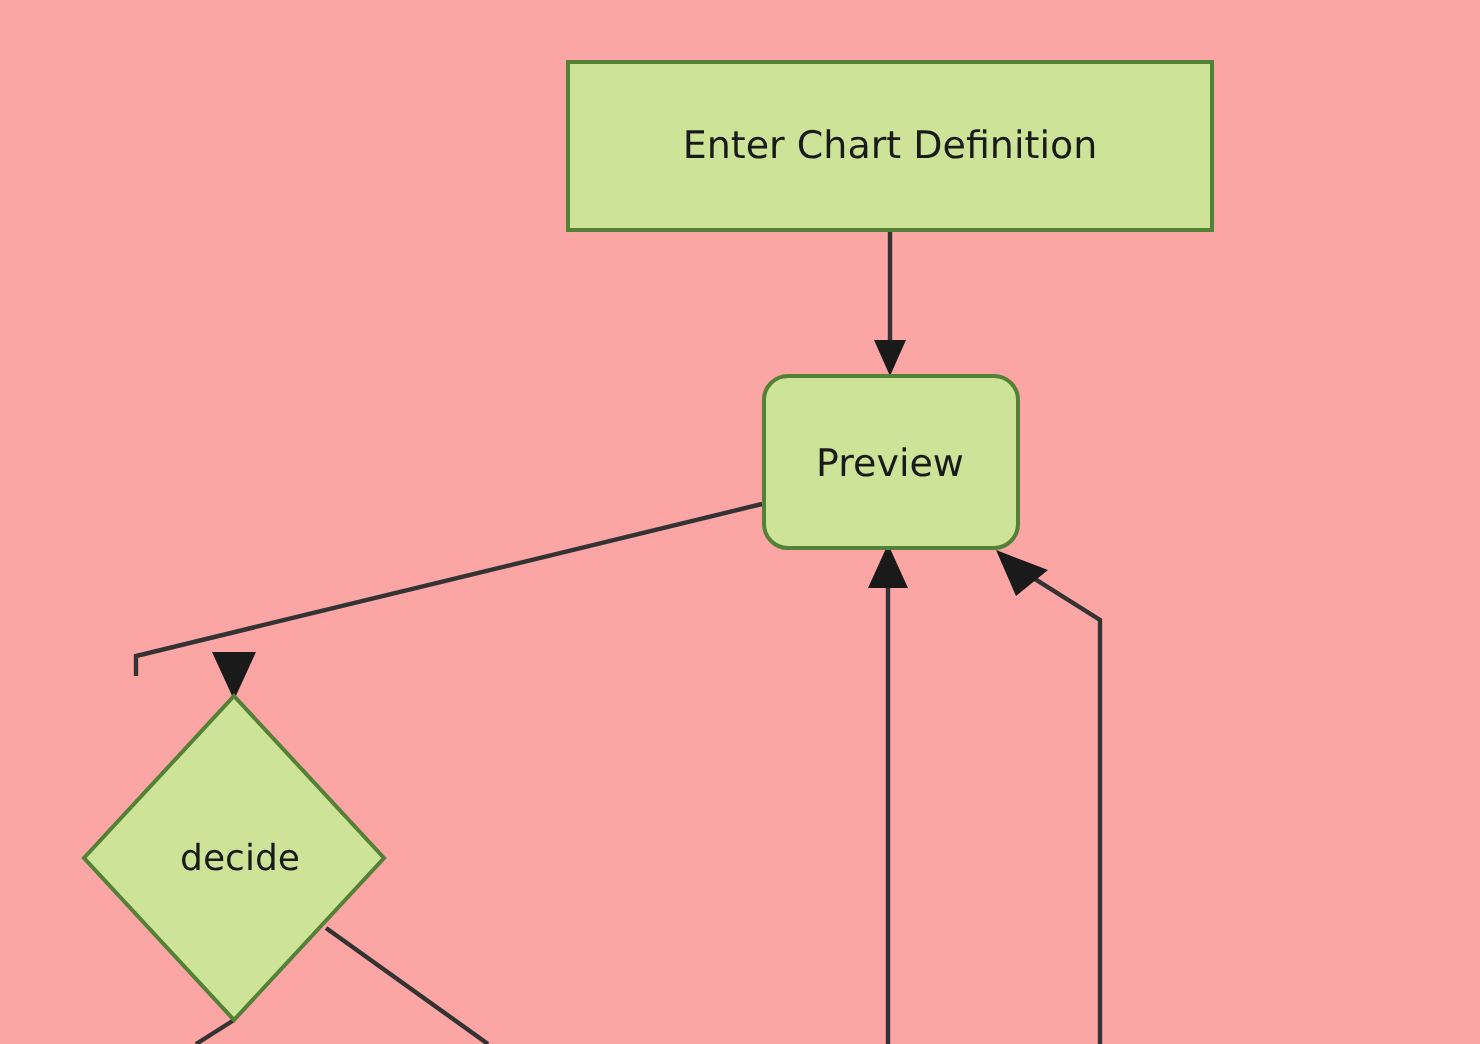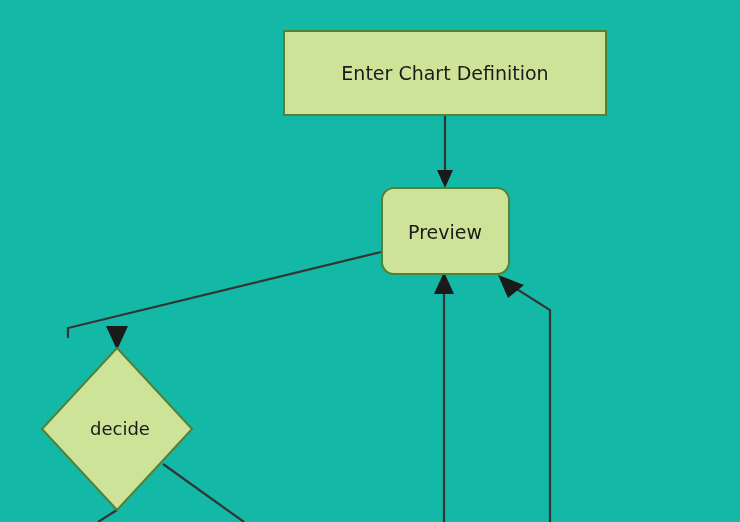--- a/index.html
+++ b/index.html
@@ -8,21 +8,21 @@
     padding: 0;
     background: #ffffff;
   }
   body {
     font-family: "DejaVu Sans", "Liberation Sans", sans-serif;
   }
   #canvas {
     position: relative;
     width: 740px;
     height: 522px;
-    background: #14b8a6;
+    background: #fca5a5;
     overflow: hidden;
   }
   #diagram-svg {
     position: absolute;
     top: 0;
     left: 0;
     width: 740px;
     height: 522px;
     display: block;
   }

